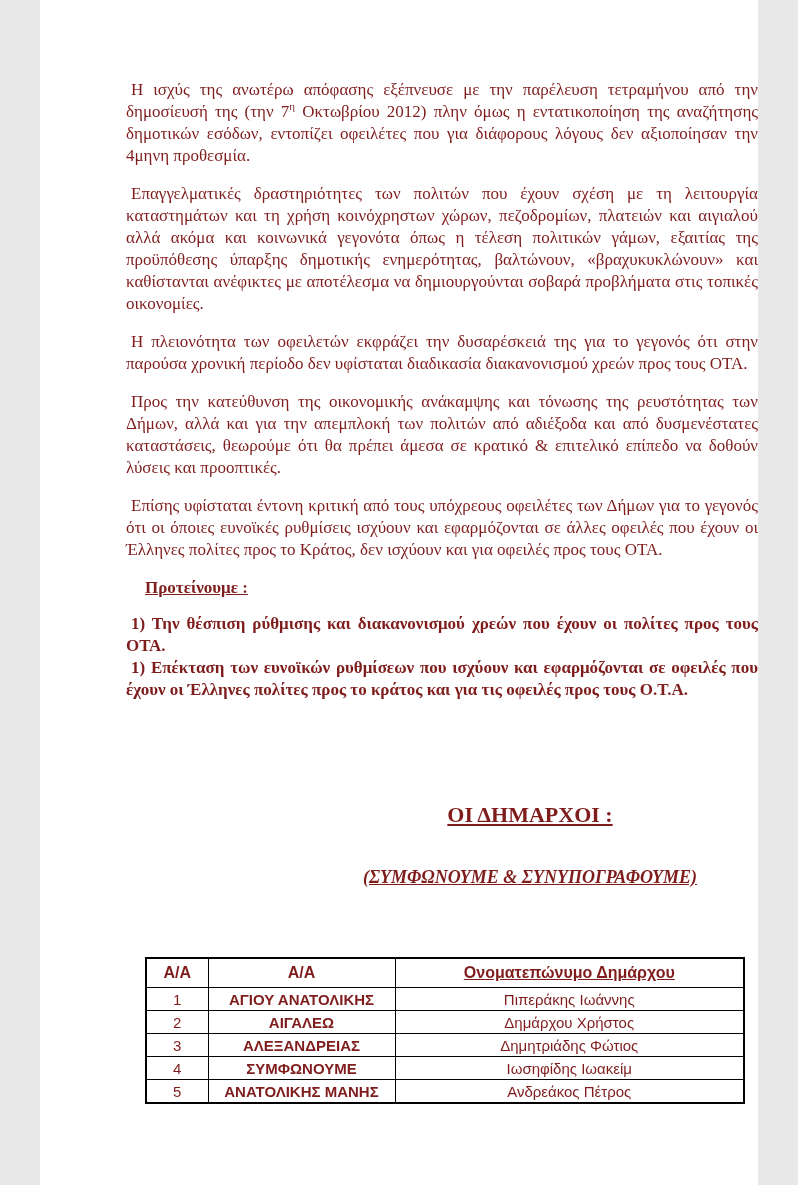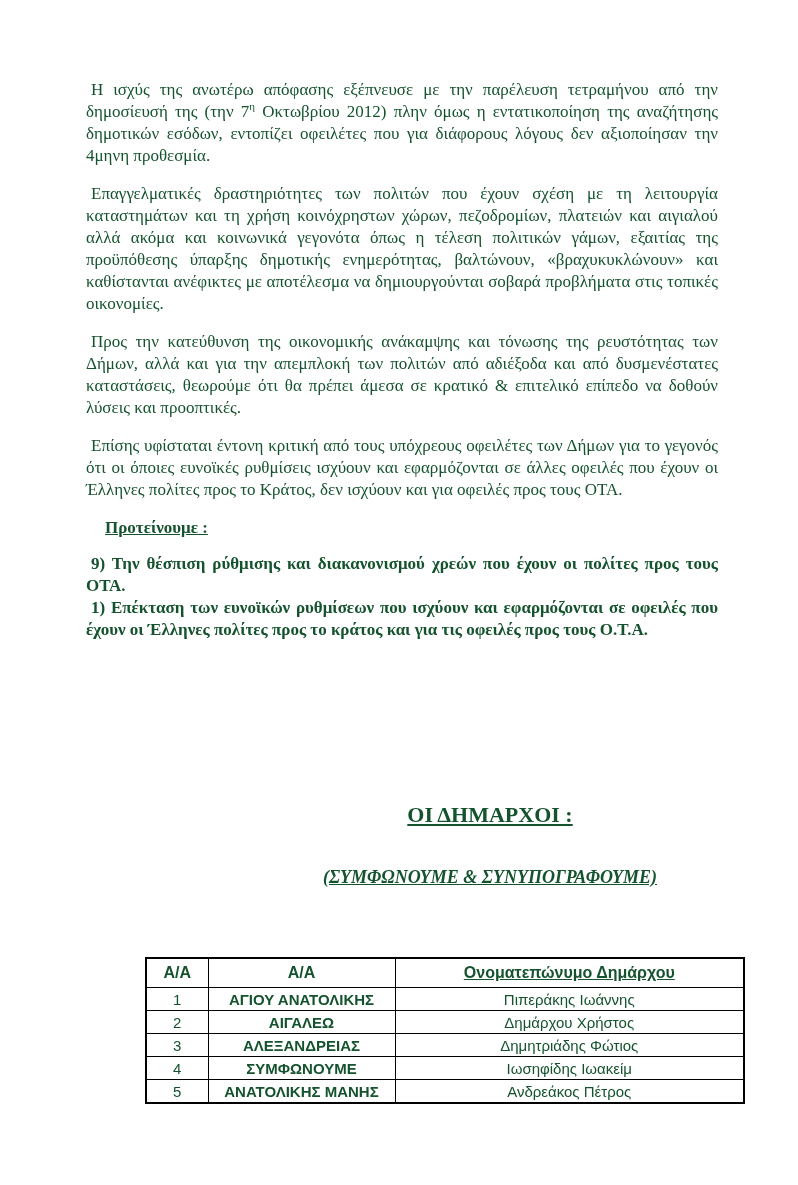--- a/index.html
+++ b/index.html
@@ -1,22 +1,22 @@
 <!DOCTYPE html>
 <html><head>
 <meta charset="utf-8">
 <style>
   html, body { margin: 0; padding: 0; background: #e8e8e8; }
   .page {
     position: relative;
-    width: 798px;
+    width: 718px;
     height: 1185px;
     margin: 0 auto;
     background: #ffffff;
-    color: #14532d;
+    color: #7f1d1d;
     font-family: "Liberation Serif", serif;
     overflow: hidden;
   }
   .content {
     position: absolute;
     left: 86px;
     top: 79px;
     width: 632px;
     font-size: 17px;
     line-height: 22px;
@@ -65,21 +65,20 @@
     font-style: italic;
   }
   table.sig-table {
     position: absolute;
     top: 957px;
     left: 105px;
     width: 598px;
     border-collapse: collapse;
     font-family: "Liberation Sans", sans-serif;
     table-layout: fixed;
-    margin-left: 40px;
   }
   table.sig-table, table.sig-table th, table.sig-table td {
     border: 1px solid #000000;
   }
   table.sig-table { border: 2px solid #000000; }
   table.sig-table th {
     height: 28px;
     font-size: 16px;
     font-weight: bold;
     text-align: center;
@@ -98,28 +97,29 @@
 <body>
 
 <div class="page">
 
   <div class="content">
 
     <p class="para"><span>Η ισχύς  της ανωτέρω απόφασης  εξέπνευσε  με την παρέλευση τετραμήνου  από την δημοσίευσή  της  (την 7</span><sup>η</sup><span> Οκτωβρίου  2012)  πλην  όμως   η  εντατικοποίηση   της αναζήτησης δημοτικών εσόδων, εντοπίζει  οφειλέτες  που για διάφορους λόγους  δεν αξιοποίησαν την 4μηνη  προθεσμία.</span></p>
 
     <p class="para">Επαγγελματικές δραστηριότητες  των πολιτών  που έχουν σχέση  με τη λειτουργία καταστημάτων  και τη χρήση κοινόχρηστων  χώρων, πεζοδρομίων, πλατειών και αιγιαλού  αλλά ακόμα  και κοινωνικά γεγονότα  όπως η τέλεση πολιτικών γάμων, εξαιτίας  της  προϋπόθεσης  ύπαρξης  δημοτικής  ενημερότητας,  βαλτώνουν, «βραχυκυκλώνουν»  και καθίστανται  ανέφικτες  με αποτέλεσμα να δημιουργούνται σοβαρά  προβλήματα  στις τοπικές οικονομίες.</p>
 
+    <p class="para">Η πλειονότητα των οφειλετών  εκφράζει την δυσαρέσκειά  της  για το γεγονός ότι στην παρούσα χρονική περίοδο δεν υφίσταται διαδικασία διακανονισμού χρεών προς τους ΟΤΑ.</p>
 
     <p class="para">Προς την κατεύθυνση της οικονομικής ανάκαμψης και τόνωσης της ρευστότητας των Δήμων,  αλλά και για την απεμπλοκή  των πολιτών  από αδιέξοδα και από δυσμενέστατες  καταστάσεις,   θεωρούμε ότι θα πρέπει άμεσα σε κρατικό &amp; επιτελικό επίπεδο να δοθούν λύσεις και προοπτικές.</p>
 
     <p class="para">Επίσης  υφίσταται έντονη κριτική από τους υπόχρεους οφειλέτες των Δήμων  για το γεγονός ότι οι όποιες ευνοϊκές  ρυθμίσεις  ισχύουν  και εφαρμόζονται σε άλλες οφειλές  που έχουν  οι Έλληνες πολίτες  προς το Κράτος,  δεν ισχύουν  και για οφειλές  προς τους ΟΤΑ.</p>
 
     <p class="proposals-heading">Προτείνουμε :</p>
 
-    <p class="proposal">9) Την θέσπιση ρύθμισης και διακανονισμού χρεών που έχουν οι πολίτες προς τους ΟΤΑ.</p>
+    <p class="proposal">1) Την θέσπιση ρύθμισης και διακανονισμού χρεών που έχουν οι πολίτες προς τους ΟΤΑ.</p>
 
     <p class="proposal">1) Επέκταση  των ευνοϊκών  ρυθμίσεων  που ισχύουν και εφαρμόζονται  σε οφειλές  που έχουν οι Έλληνες  πολίτες προς το κράτος  και  για τις οφειλές προς τους Ο.Τ.Α.</p>
 
   </div>
 
   <div class="h-mayors"><span>ΟΙ  ΔΗΜΑΡΧΟΙ :</span></div>
 
   <div class="h-agreement"><span>(ΣΥΜΦΩΝΟΥΜΕ  &amp;  ΣΥΝΥΠΟΓΡΑΦΟΥΜΕ)</span></div>
 
   <table class="sig-table">

